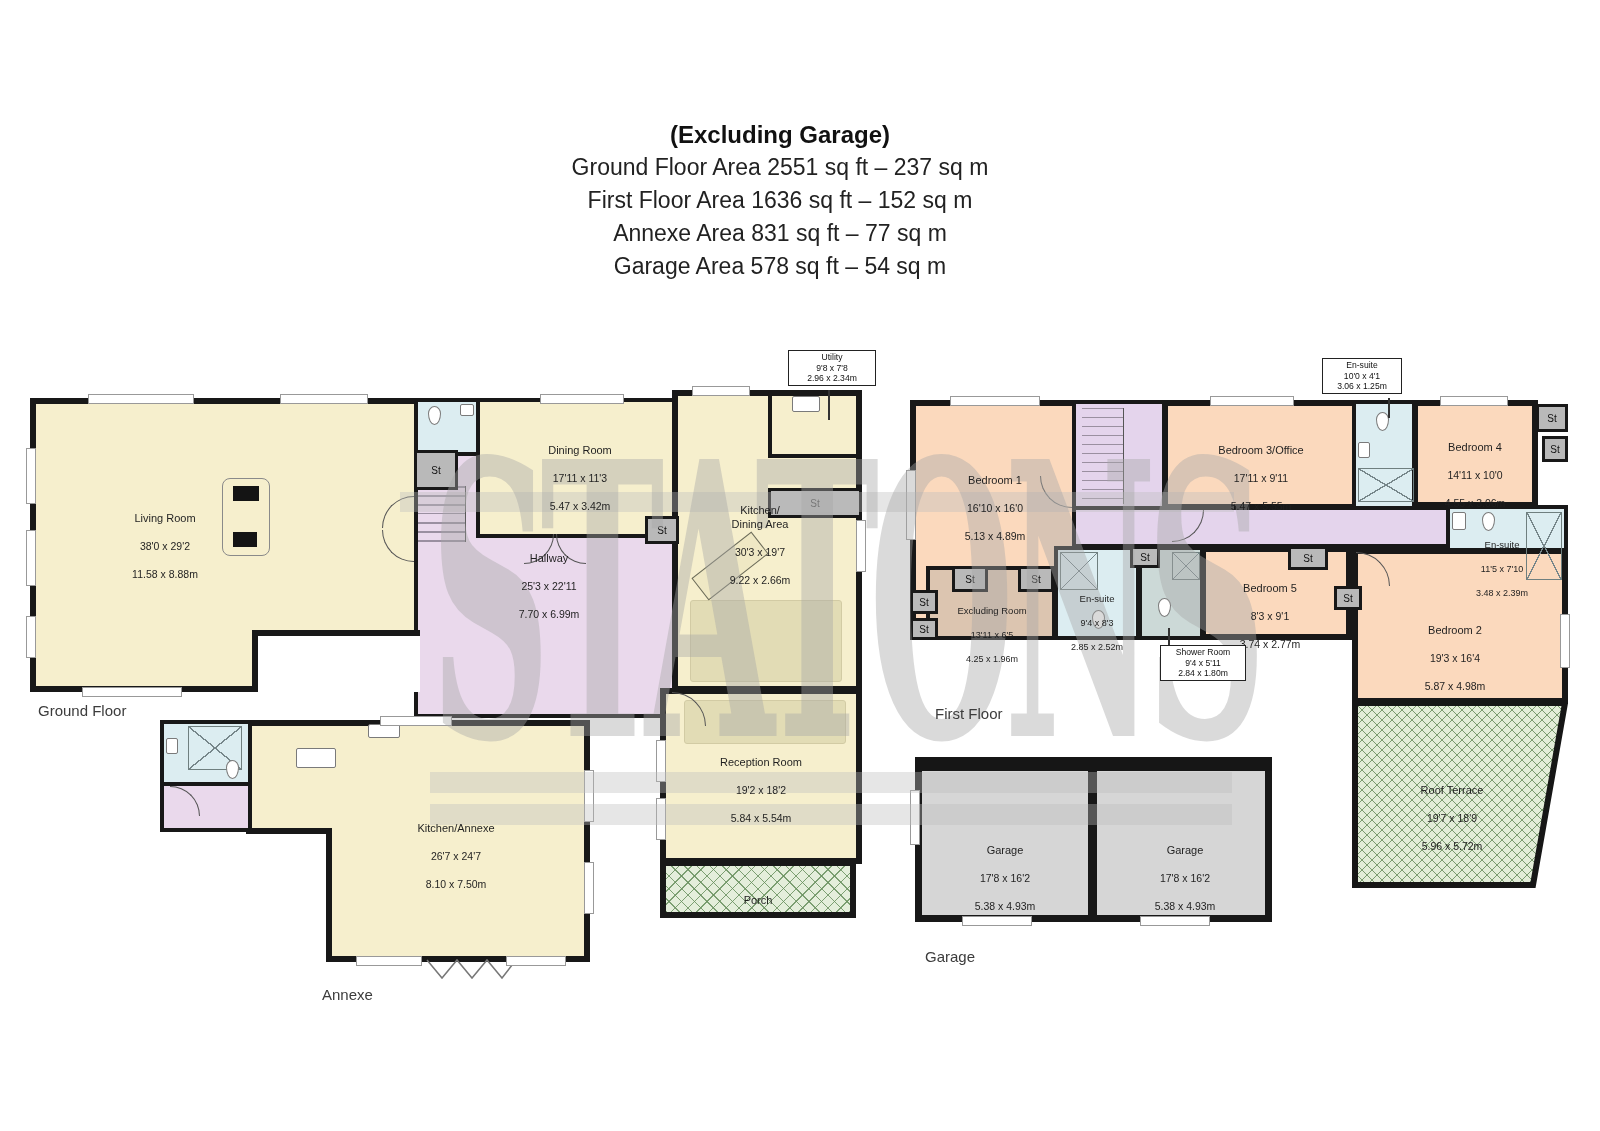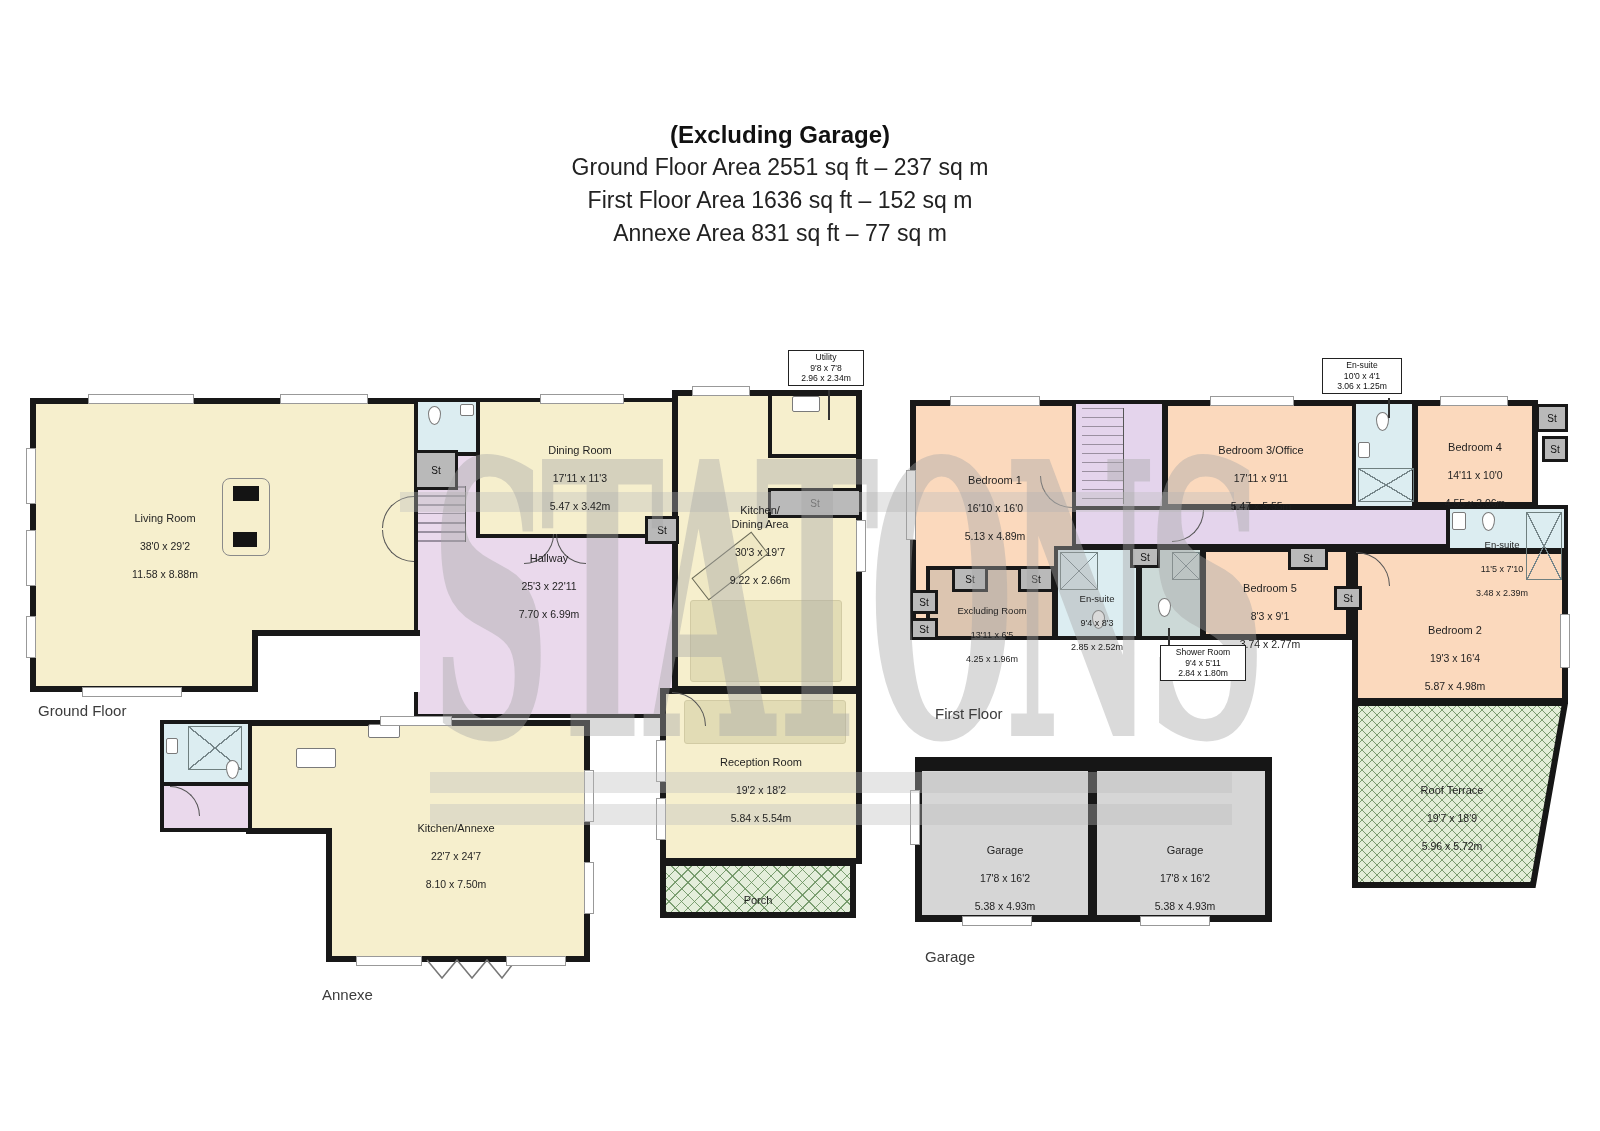--- a/index.html
+++ b/index.html
@@ -56,20 +56,21 @@
 </head>
 <body>
 
 <div id="stage">
 
   <div class="title">
     <div class="t1">(Excluding Garage)</div>
     <div class="t2">Ground Floor Area 2551 sq ft – 237 sq m</div>
     <div class="t2">First Floor Area 1636 sq ft – 152 sq m</div>
     <div class="t2">Annexe Area 831 sq ft – 77 sq m</div>
+    <div class="t2">Garage Area 578 sq ft – 54 sq m</div>
   </div>
 
   <div class="room" style="left:30px;top:398px;width:390px;height:294px;background:#f6efcd;"></div>
   <div class="patch" style="left:252px;top:630px;width:168px;height:62px;border-top:6px solid #181818;border-left:6px solid #181818;"></div>
   <div class="room nb" style="left:414px;top:452px;width:270px;height:266px;background:#ead9ec;"></div>
   <div class="room nb" style="left:414px;top:398px;width:66px;height:58px;background:#dcedf1;"></div>
   <div class="room nb" style="left:476px;top:398px;width:208px;height:140px;background:#f6efcd;"></div>
   <div class="room" style="left:672px;top:390px;width:190px;height:302px;background:#f6efcd;"></div>
   <div style="position:absolute;left:768px;top:390px;width:94px;height:68px;border-left:4px solid #181818;border-bottom:4px solid #181818;box-sizing:border-box;z-index:13;"></div>
   <div class="room" style="left:660px;top:688px;width:202px;height:176px;background:#f6efcd;"></div>
@@ -107,21 +108,21 @@
   <div class="window" style="left:26px;top:448px;width:10px;height:56px;"></div>
   <div class="window" style="left:26px;top:530px;width:10px;height:56px;"></div>
   <div class="window" style="left:26px;top:616px;width:10px;height:42px;"></div>
   <div class="window" style="left:82px;top:687px;width:100px;height:10px;"></div>
   <div class="window" style="left:540px;top:394px;width:84px;height:10px;"></div>
   <div class="window" style="left:692px;top:386px;width:58px;height:10px;"></div>
   <div class="window" style="left:856px;top:520px;width:10px;height:52px;"></div>
   <div class="window" style="left:656px;top:740px;width:10px;height:42px;"></div>
   <div class="window" style="left:656px;top:798px;width:10px;height:42px;"></div>
 
-  <div class="callout" style="left:788px;top:350px;width:76px;">
+  <div class="callout" style="left:788px;top:350px;width:88px;">
     <div>Utility</div>
     <div>9'8 x 7'8</div>
     <div>2.96 x 2.34m</div>
   </div>
   <div class="leader" style="left:828px;top:390px;height:30px;"></div>
 
   <div class="label" style="left:60px;top:496px;width:210px;">
     <div>Living Room</div>
     <div class="dim">38'0 x 29'2</div>
     <div class="dim">11.58 x 8.88m</div>
@@ -165,21 +166,21 @@
   <div class="window" style="left:380px;top:716px;width:72px;height:10px;"></div>
   <div class="window" style="left:584px;top:770px;width:10px;height:52px;"></div>
   <div class="window" style="left:584px;top:862px;width:10px;height:52px;"></div>
   <div class="window" style="left:356px;top:956px;width:66px;height:10px;"></div>
   <div class="window" style="left:506px;top:956px;width:60px;height:10px;"></div>
   <svg class="zig" style="left:426px;top:958px;" width="92" height="24">
     <polyline points="1,2 16,20 31,2 46,20 61,2 76,20 90,2" fill="none" stroke="#777" stroke-width="1.5"></polyline>
   </svg>
   <div class="label" style="left:356px;top:806px;width:200px;">
     <div>Kitchen/Annexe</div>
-    <div class="dim">22'7 x 24'7</div>
+    <div class="dim">26'7 x 24'7</div>
     <div class="dim">8.10 x 7.50m</div>
   </div>
   <div class="floor-caption" style="left:322px;top:986px;">Annexe</div>
 
   <div class="room" style="left:910px;top:400px;width:168px;height:232px;background:#fbd9bd;"></div>
   <div class="room nb" style="left:1072px;top:400px;width:96px;height:112px;background:#e4d4ec;"></div>
   <div class="stairs" style="left:1082px;top:408px;width:42px;height:96px;border-right:1.5px solid #555;"></div>
   <div class="room nb" style="left:1072px;top:506px;width:380px;height:42px;background:#e4d4ec;"></div>
   <div class="room" style="left:1162px;top:400px;width:196px;height:110px;background:#fbd9bd;"></div>
   <div class="room nb" style="left:1352px;top:400px;width:66px;height:110px;background:#dcedf1;"></div>

